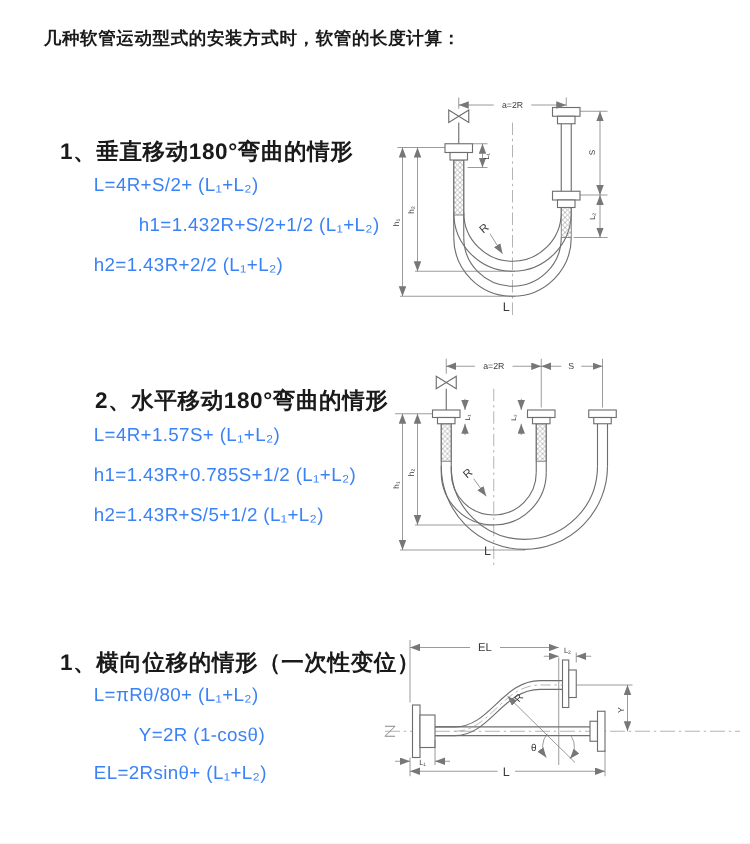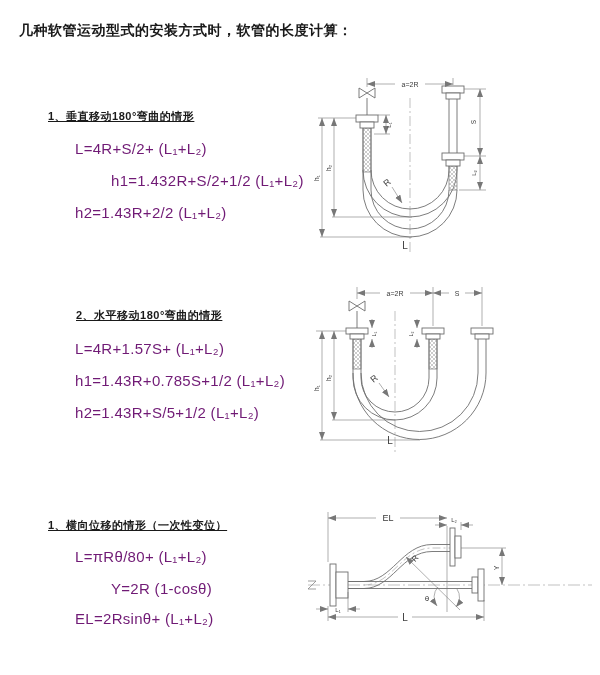--- a/index.html
+++ b/index.html
@@ -2,31 +2,31 @@
 <html><head>
 <meta charset="utf-8">
 <style>
   html,body{margin:0;padding:0;background:#e8e8e8;}
   .page{
     position:relative;width:600px;height:675px;background:#ffffff;overflow:hidden;
     font-family:"Liberation Sans","DejaVu Sans",sans-serif;color:#1a1a1a;
   }
   .abs{position:absolute;white-space:nowrap;}
   .title{font-size:14px;font-weight:700;letter-spacing:.5px;}
-  .heading{font-size:11px;font-weight:700;letter-spacing:.5px;text-decoration:underline;}
-  .formula{font-size:15px;font-weight:400;color:#701a75;letter-spacing:.3px;}
+  .heading{font-size:18px;font-weight:700;letter-spacing:.5px;}
+  .formula{font-size:15px;font-weight:400;color:#3b82f6;letter-spacing:.3px;}
   svg{position:absolute;overflow:visible;}
   svg text{font-family:"Liberation Sans","DejaVu Sans",sans-serif;fill:#3a3a3a;stroke:none;}
 </style>
 </head>
 <body>
 
 <div class="page">
 
-  <div class="abs title" style="left:19px;top:22px;">几种软管运动型式的安装方式时，软管的长度计算：</div>
+  <div class="abs title" style="left:35px;top:22px;">几种软管运动型式的安装方式时，软管的长度计算：</div>
 
   <div>
     <div class="abs heading" style="left:48px;top:109px;">1、垂直移动180°弯曲的情形</div>
     <div class="abs formula" style="left:75px;top:140px;">L=4R+S/2+ (L₁+L₂)</div>
     <div class="abs formula" style="left:75px;top:172px;margin-left:36px;">h1=1.432R+S/2+1/2 (L₁+L₂)</div>
     <div class="abs formula" style="left:75px;top:204px;">h2=1.43R+2/2 (L₁+L₂)</div>
   </div>
 
   <div>
     <div class="abs heading" style="left:48px;top:308px;margin-left:28px;">2、水平移动180°弯曲的情形</div>

